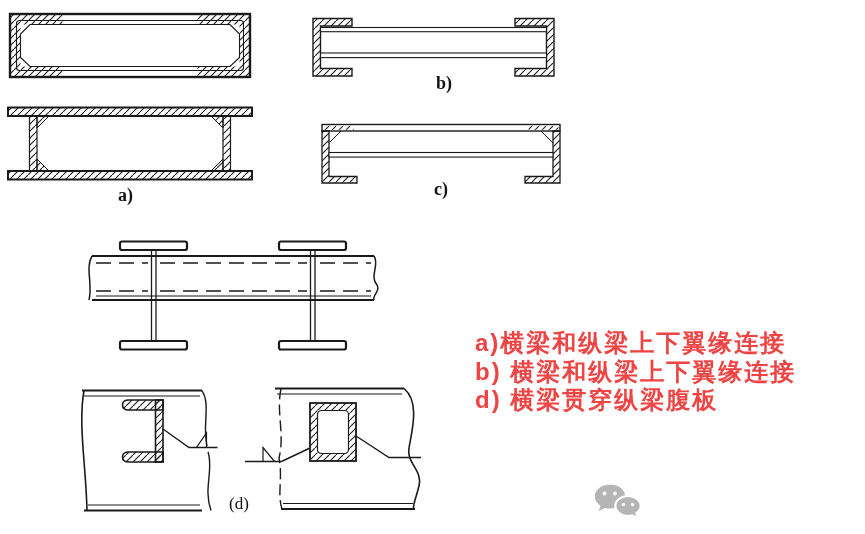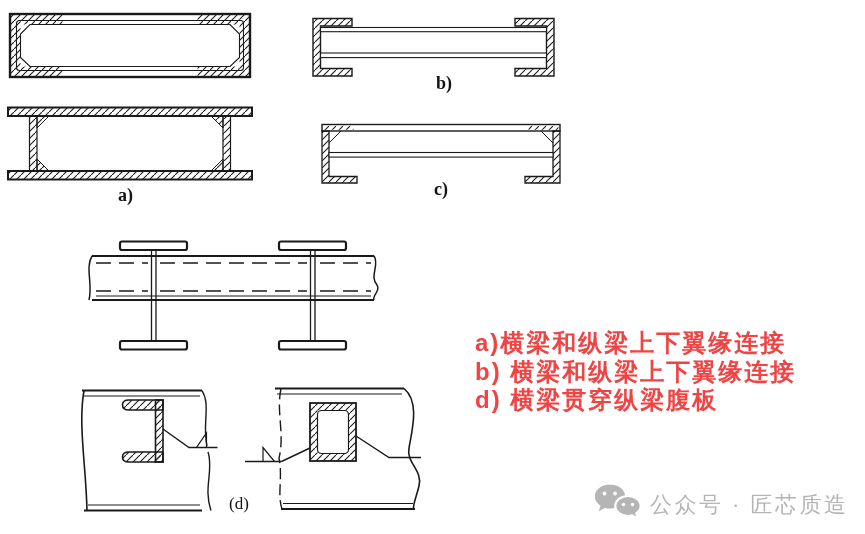--- a/index.html
+++ b/index.html
@@ -136,15 +136,14 @@
   <div class="figlabel" style="left:436px;top:73px;">b)</div>
   <div class="figlabel" style="left:434px;top:179px;">c)</div>
   <div class="figlabel plain" style="left:229px;top:494px;">(d)</div>
 
   <div class="captions">
     <div>a)横梁和纵梁上下翼缘连接</div>
     <div>b) 横梁和纵梁上下翼缘连接</div>
     <div>d) 横梁贯穿纵梁腹板</div>
   </div>
 
-  <div class="wm-text">公众号 · 匠芯质造</div>
 
 </div>
 
 </body></html>

